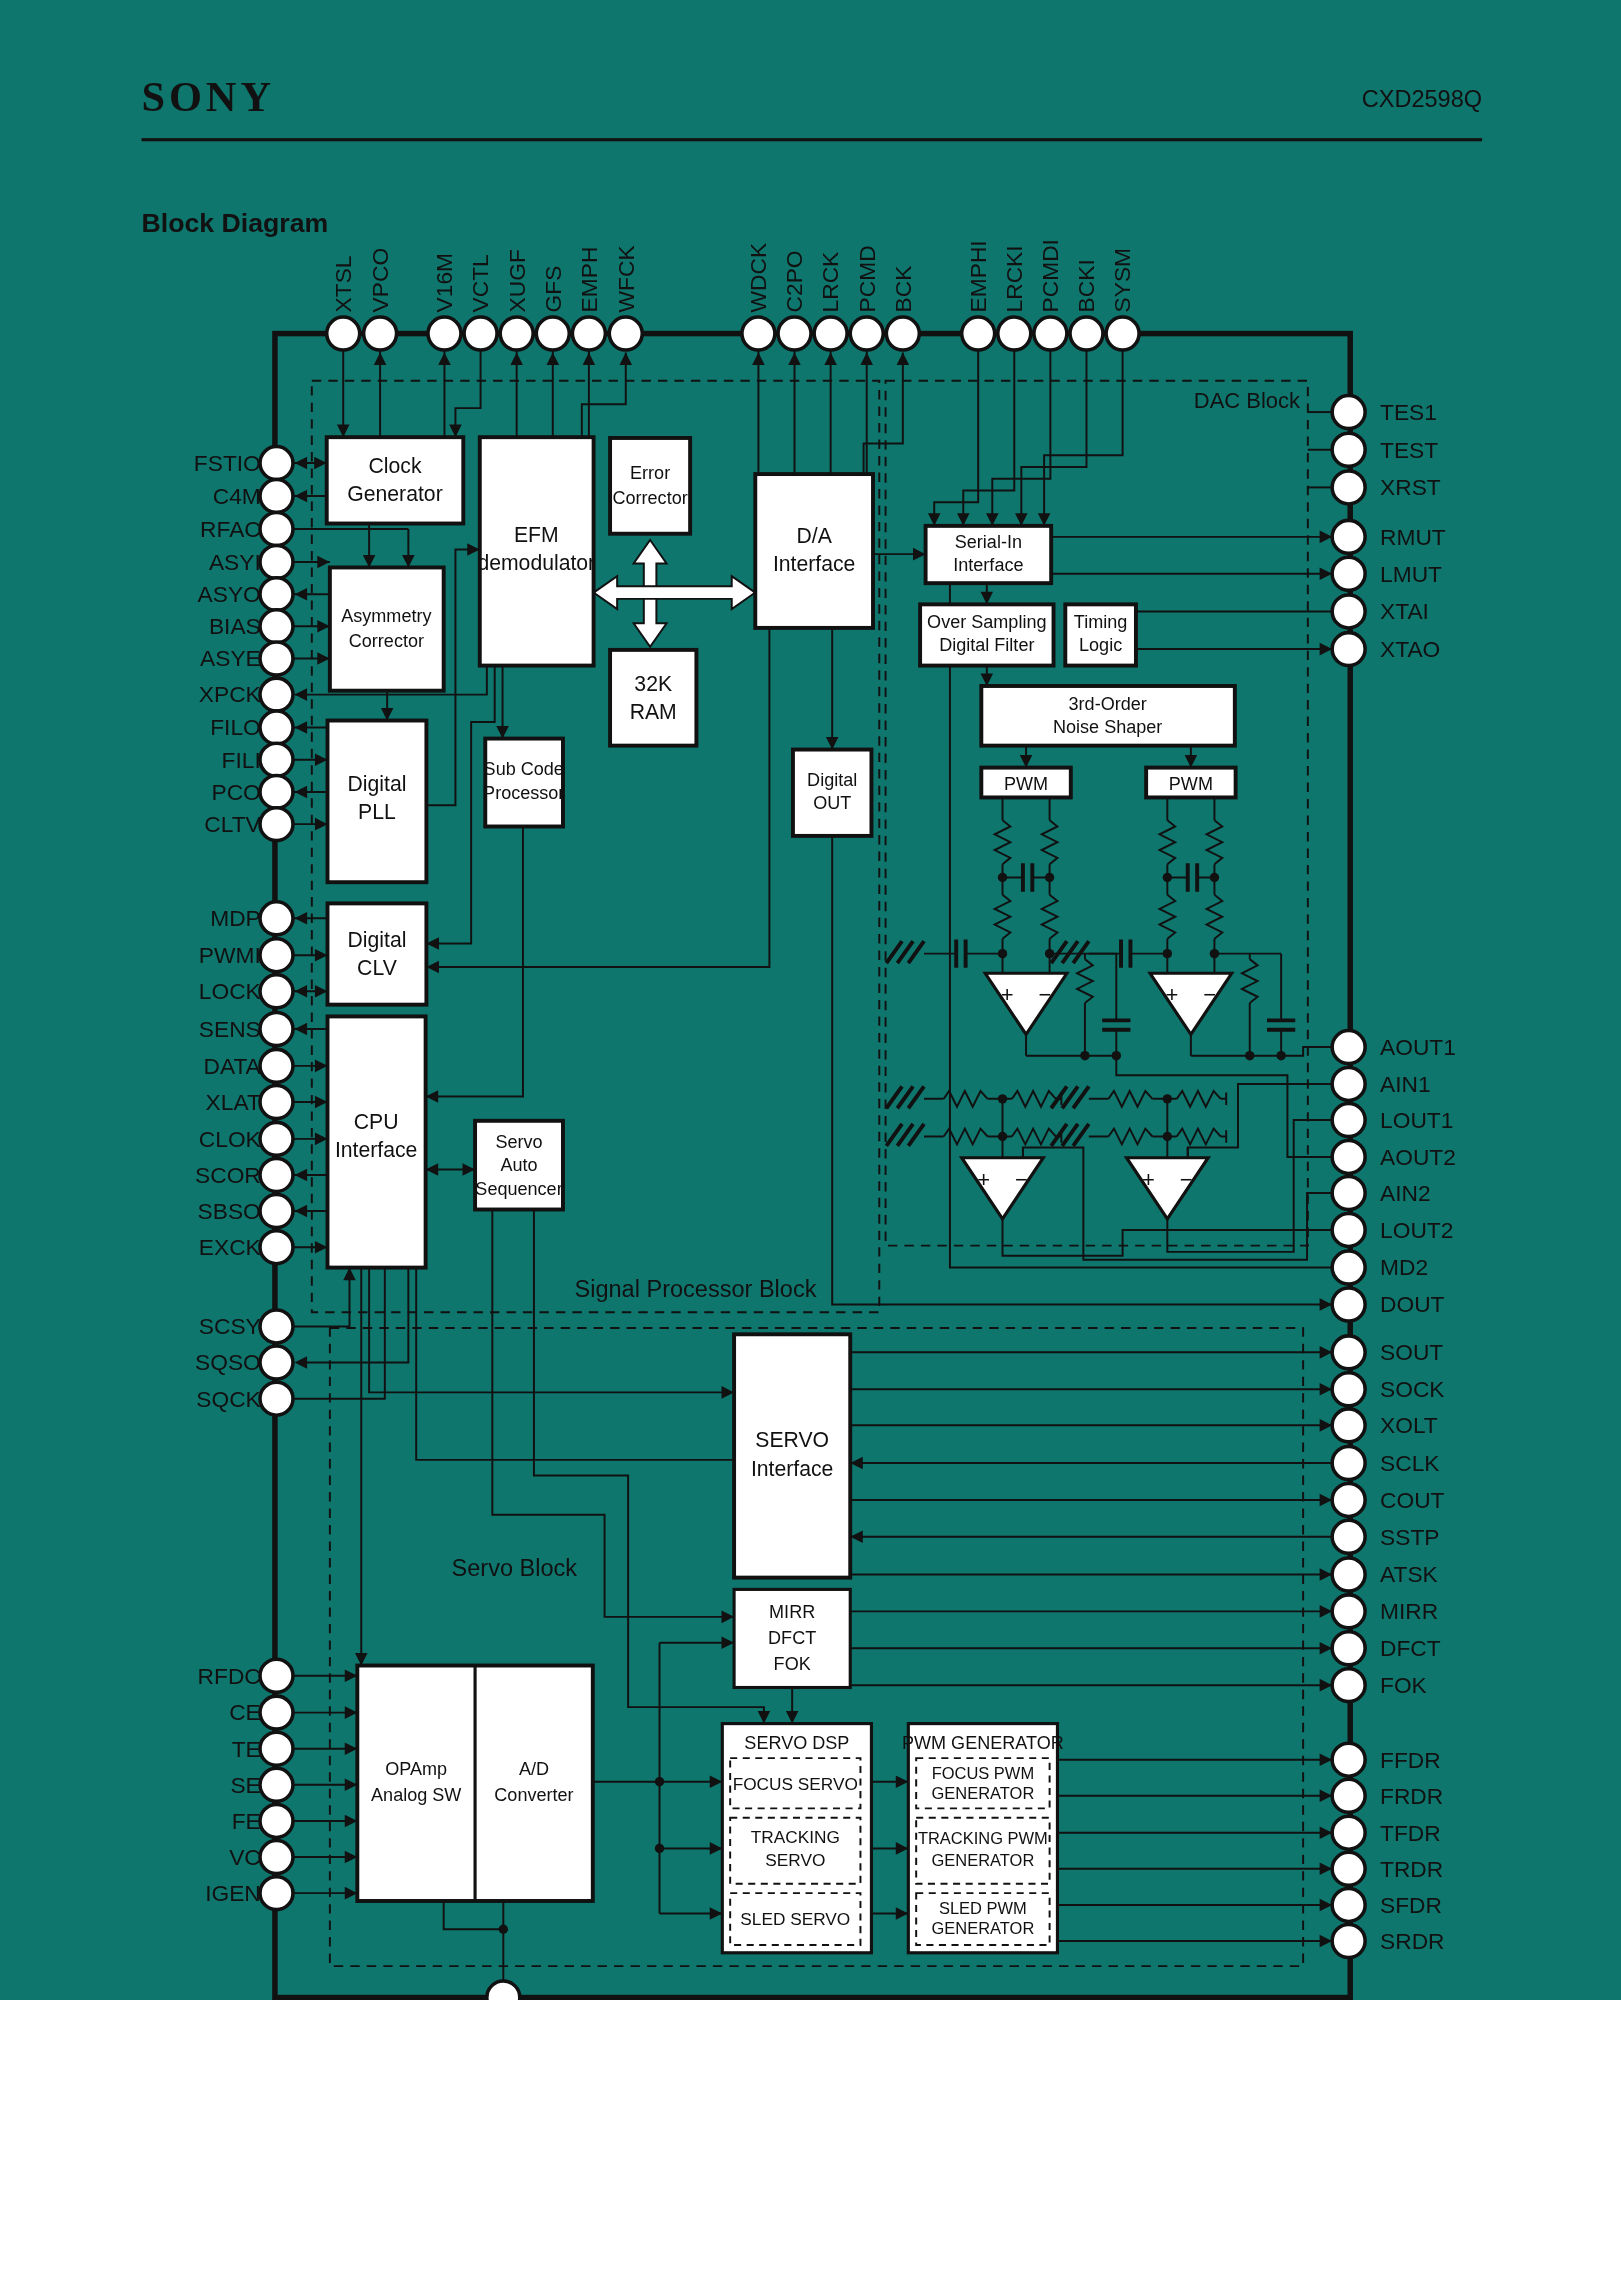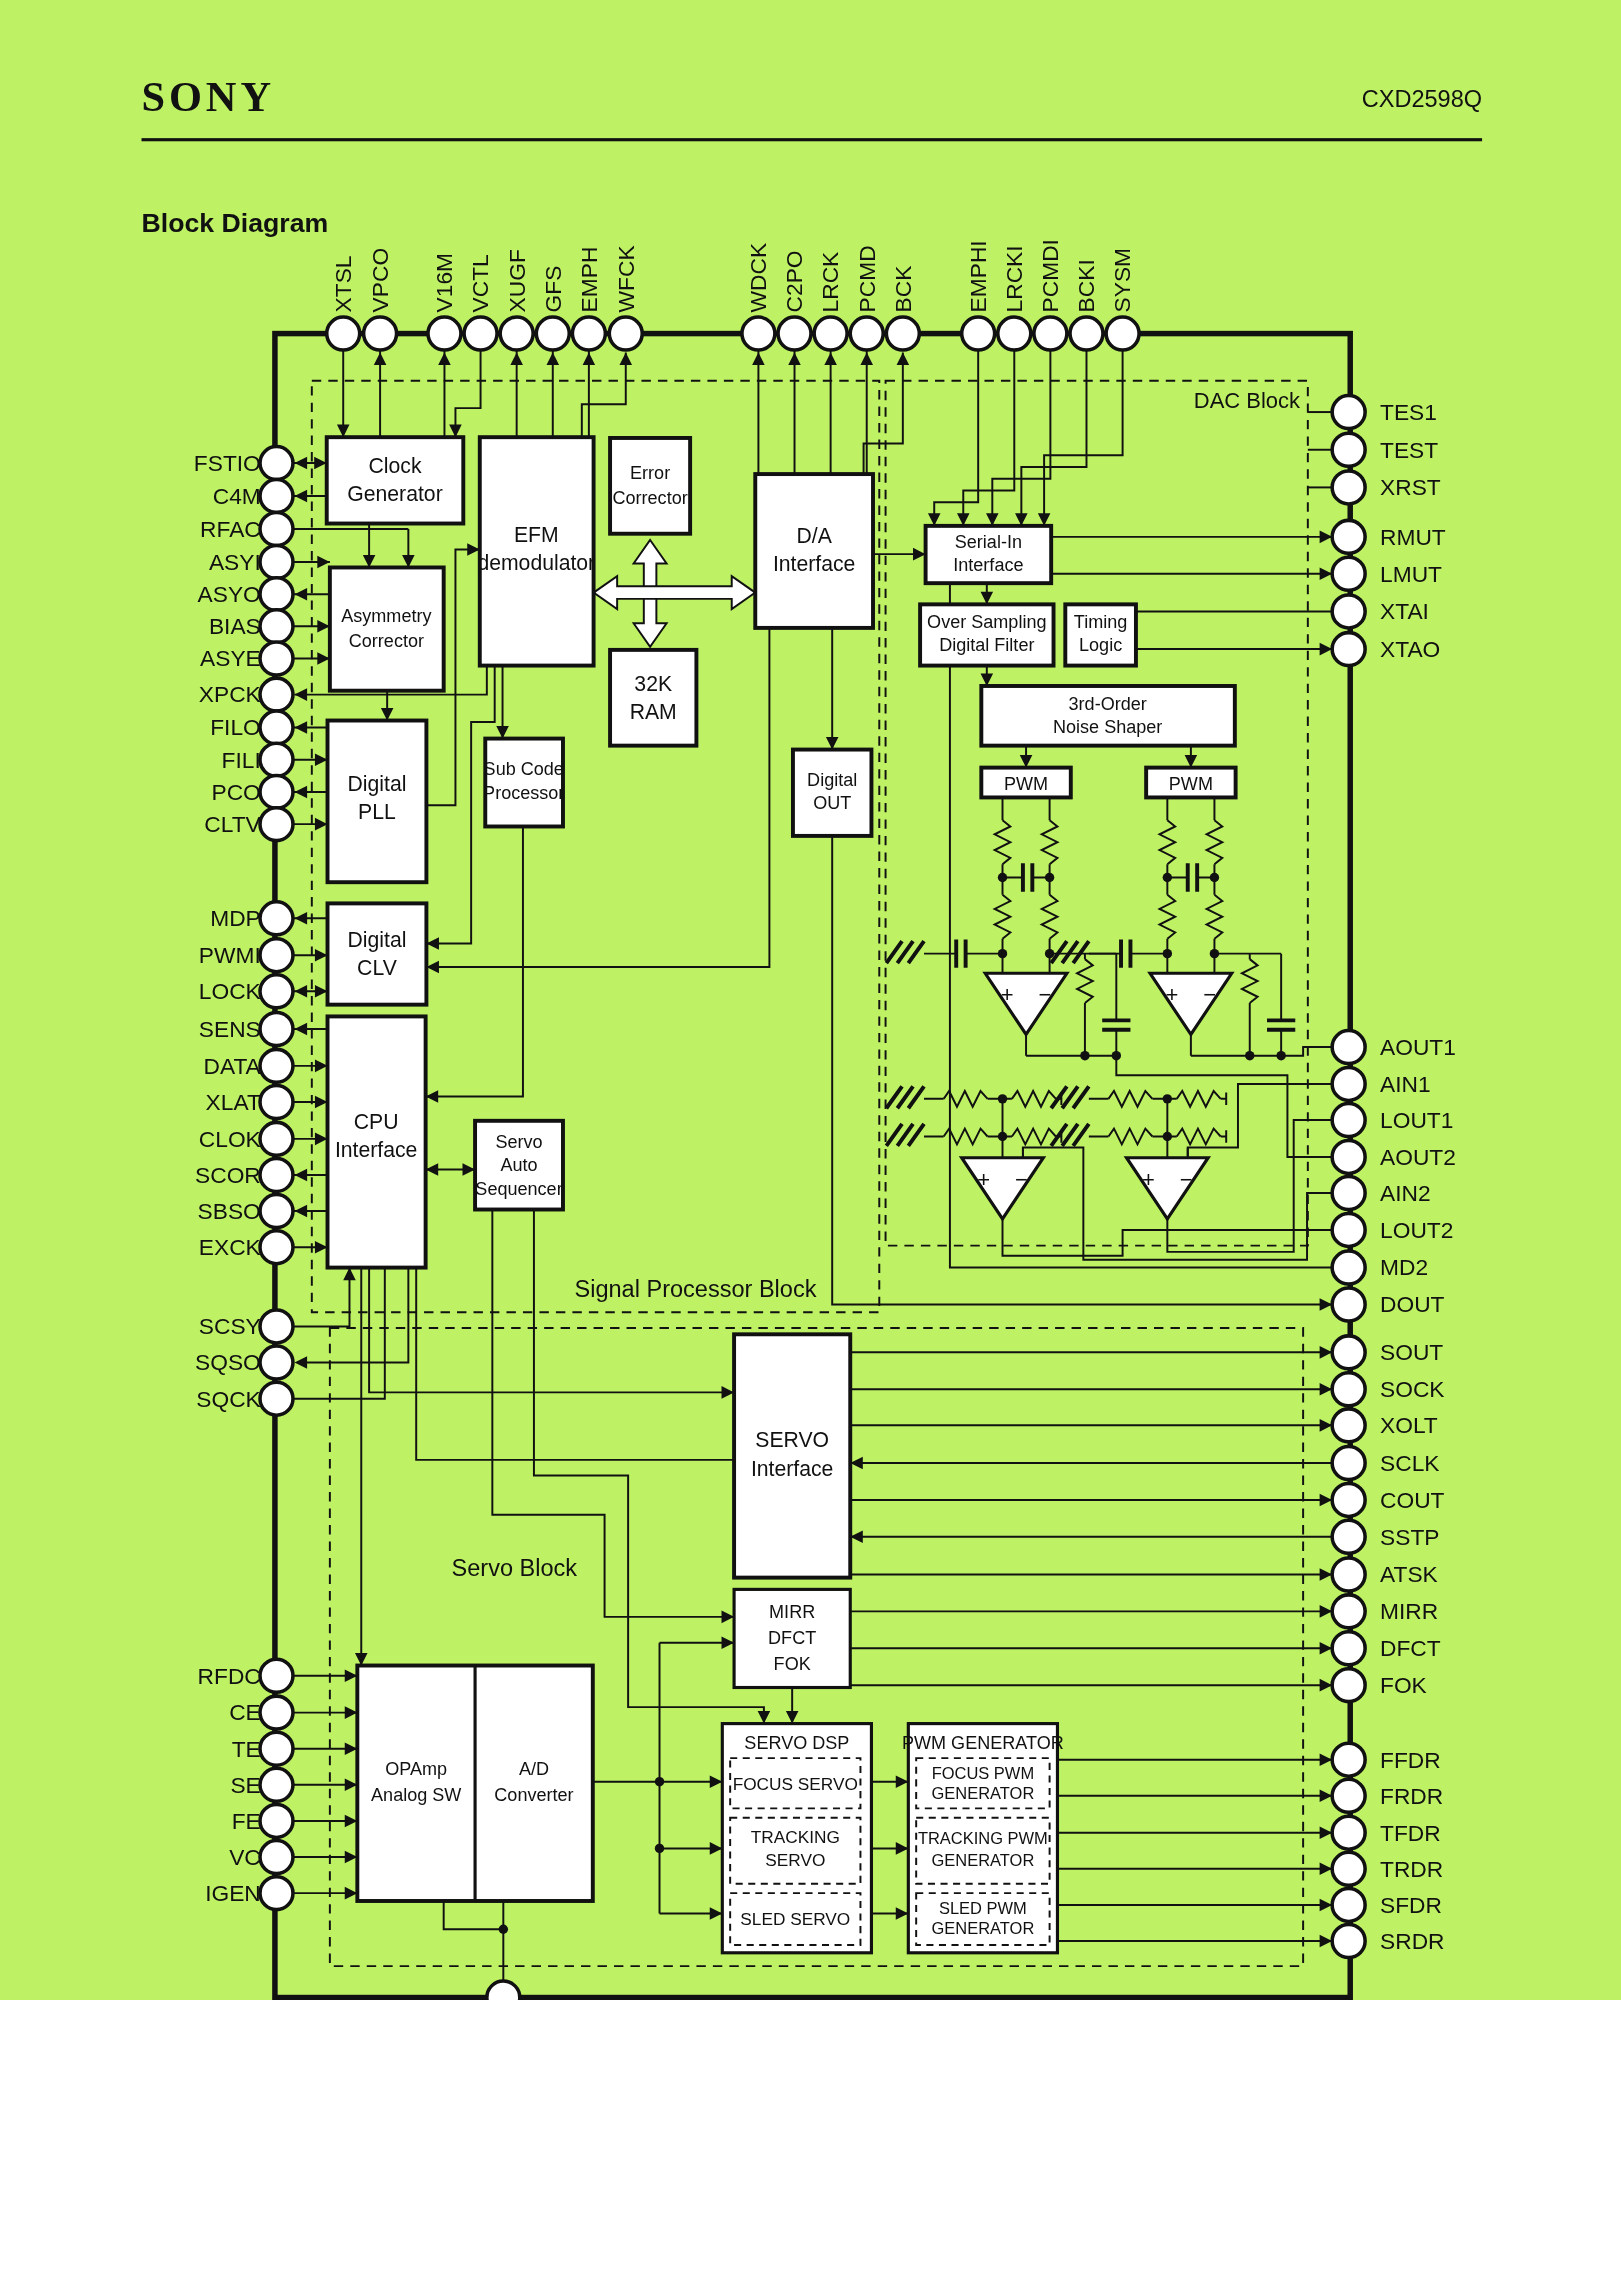--- a/index.html
+++ b/index.html
@@ -1,17 +1,17 @@
 <!DOCTYPE html>
 <html style="font-size:12.6px"><head>
 <meta charset="utf-8">
 <style>
   html,body{margin:0;padding:0;background:#ffffff;}
   body{font-family:"Liberation Sans",sans-serif;}
-  #page{position:relative;width:1622px;height:2000px;background:#bef264;overflow:hidden;}
+  #page{position:relative;width:1622px;height:2000px;background:#0f766e;overflow:hidden;}
   svg{position:absolute;left:0;top:0;}
   svg text{fill:#111;}
   .blk{fill:#ffffff;stroke:#111;stroke-width:5;}
   .blkthin{fill:#ffffff;stroke:#111;stroke-width:4;}
   .lbl{font-size:27px;}
   .lblsm{font-size:23px;}
   .wire{fill:none;stroke:#111;stroke-width:2.5;}
   .dash{fill:none;stroke:#111;stroke-width:2.5;stroke-dasharray:12 9;}
   .dashin{fill:none;stroke:#111;stroke-width:2.5;stroke-dasharray:9 7;}
   .arr{fill:#111;stroke:none;}

